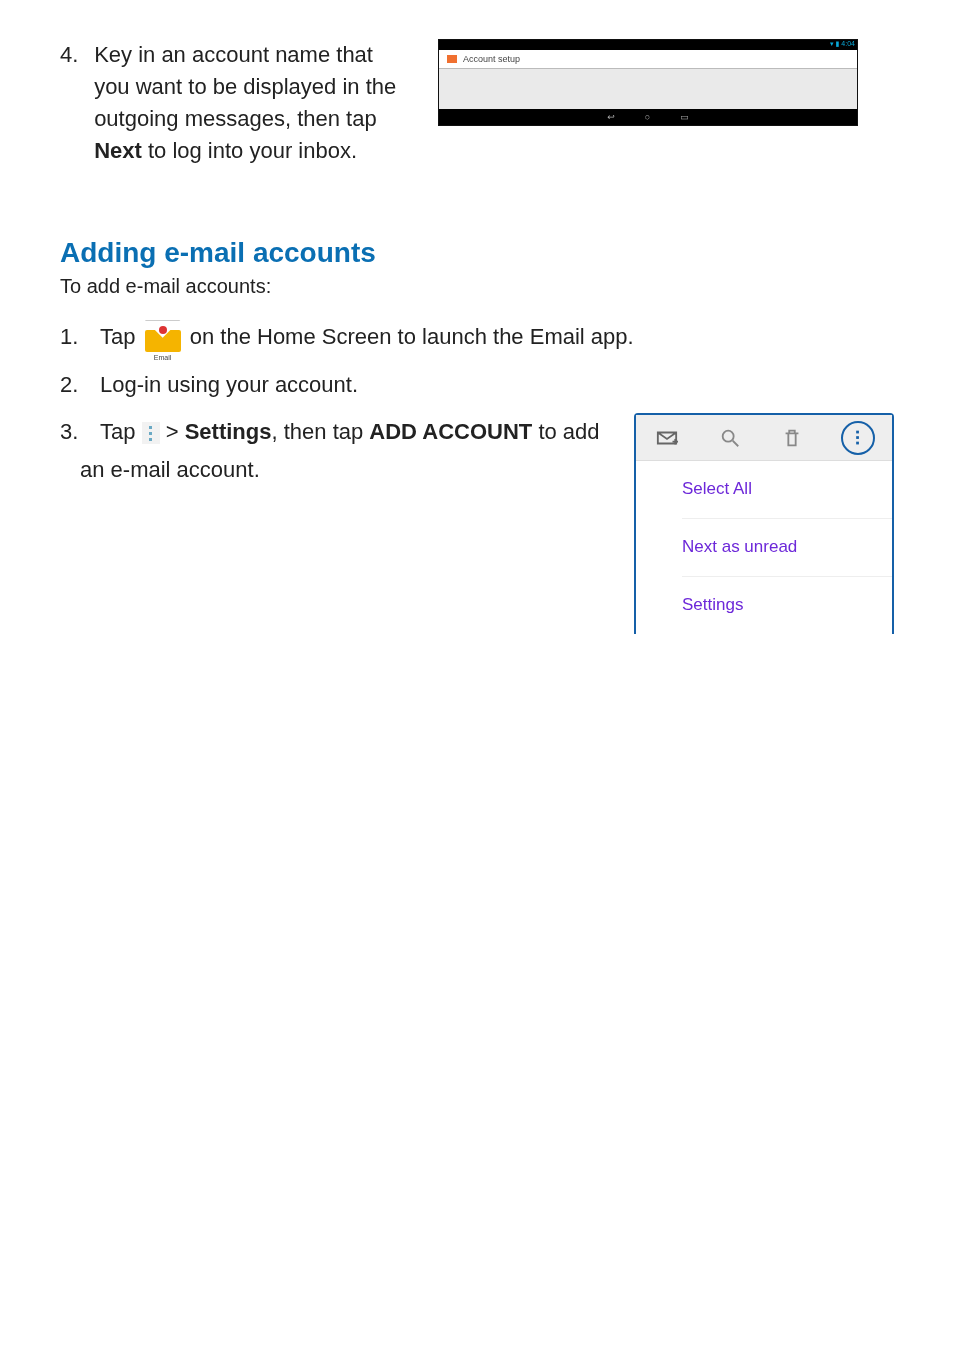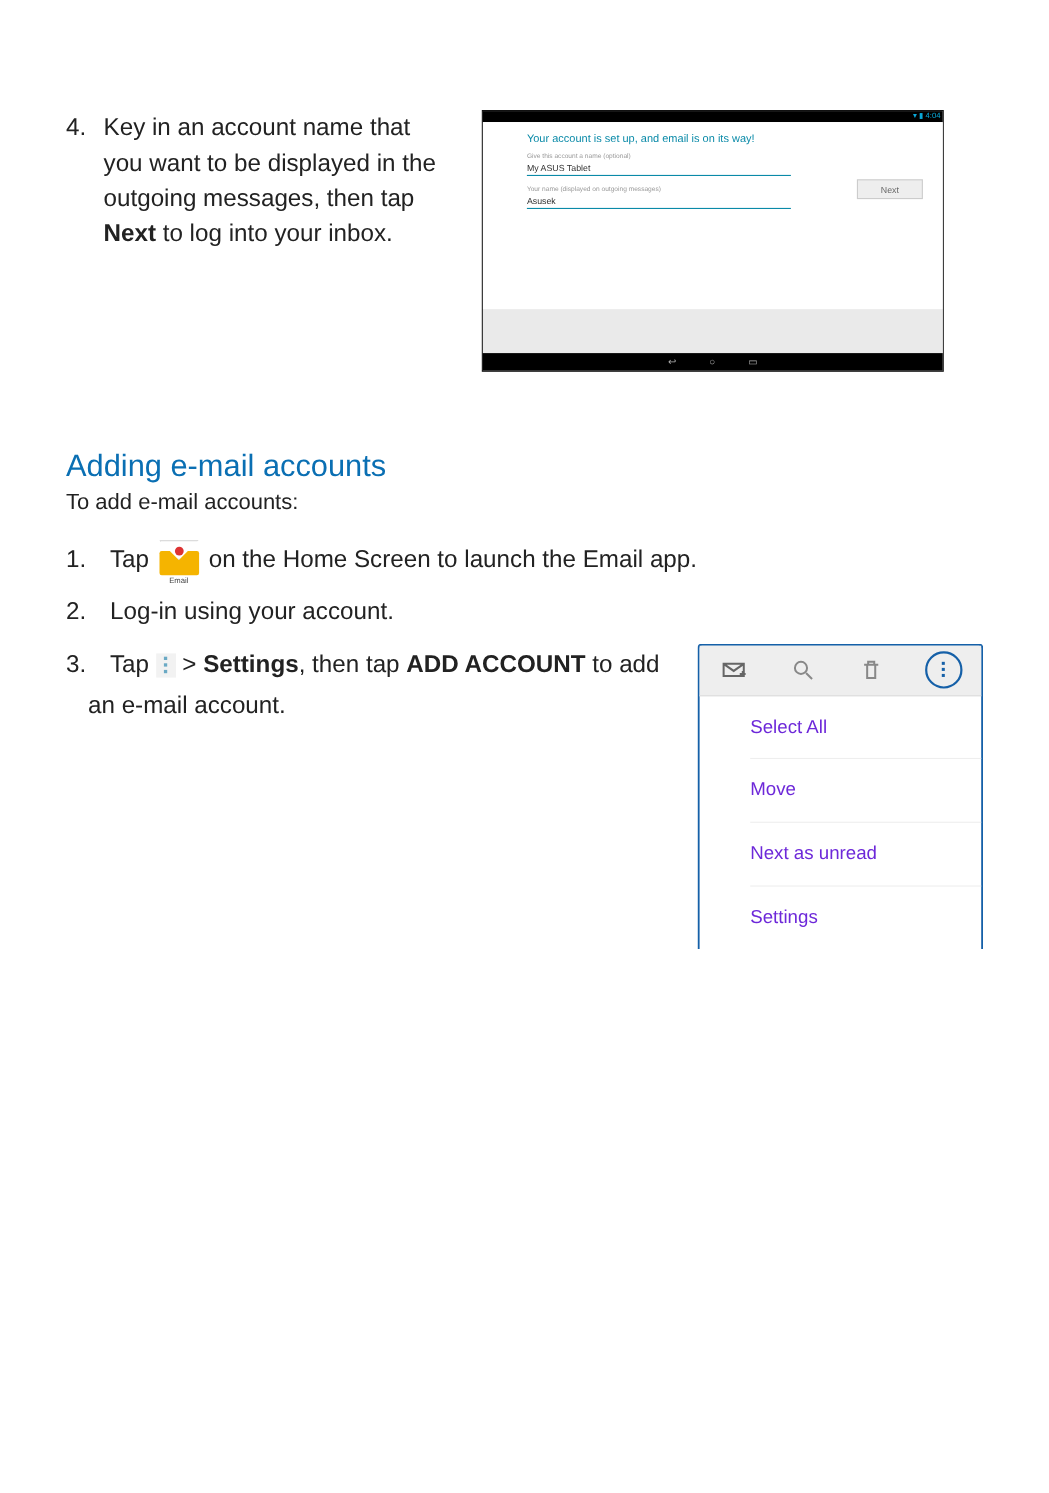--- a/index.html
+++ b/index.html
@@ -1,17 +1,17 @@
 <!DOCTYPE html>
 <html><head>
 <meta charset="utf-8">
 <style>
   * { box-sizing: border-box; margin: 0; padding: 0; }
   html, body { width: 954px; height: 1357px; background: #fff; font-family: "Segoe UI", "Myriad Pro", Arial, sans-serif; color: #222; }
-  .page { position: relative; width: 954px; height: 1212px; padding: 100px 60px 50px 60px; }
+  .page { position: relative; width: 954px; height: 1212px; padding: 39px 60px 50px 60px; }
   .step4-row { display: flex; gap: 18px; align-items: flex-start; }
   .step4-text { width: 360px; font-size: 22px; line-height: 1.45; }
   .step4-text .num { display: inline-block; width: 28px; vertical-align: top; }
   .step4-text .body { display: inline-block; width: 310px; vertical-align: top; }
   .bold { font-weight: 700; }
 
   
   .shot1 { width: 420px; border: 1px solid #111; background: #f5f5f5; position: relative; }
   .shot1 .statusbar { height: 10px; background: #000; position: relative; }
   .shot1 .statusbar .right { position:absolute; right:2px; top:0; color:#09a8d8; font-size:7px; }
@@ -19,21 +19,21 @@
   .shot1 .header .env { width:10px; height:8px; background:#f07030; display:inline-block; clip-path: polygon(0 0,100% 0,100% 100%,0 100%,0 0,50% 50%);}
   .shot1 .content { background:#fff; padding: 10px 20px 10px 40px; min-height: 170px; position:relative;}
   .shot1 .heading { color:#0a8aa8; font-size:10px; margin-bottom:8px; }
   .shot1 .fieldlabel { color:#999; font-size:6px; }
   .shot1 .fieldval { color:#333; font-size:8px; border-bottom:1px solid #0a8aa8; padding:2px 0 2px 0; width:240px; margin-bottom:10px;}
   .shot1 .nextbtn { position:absolute; right:18px; top:52px; width:60px; height:18px; background:#eee; border:1px solid #ccc; font-size:8px; color:#666; display:flex; align-items:center; justify-content:center;}
   .shot1 .lowgrey { height:40px; background:#eaeaea; }
   .shot1 .navbar { height:16px; background:#000; display:flex; justify-content:center; align-items:center; gap:30px; }
   .shot1 .navbar span { color:#aaa; font-size:9px; }
 
-  .section-title { color:#0a6fb3; font-size:28px; font-weight:400; margin-top:70px; }
+  .section-title { color:#0a6fb3; font-size:28px; font-weight:700; margin-top:70px; }
   .section-sub { font-size:20px; margin-top:6px; }
 
   ol.steps { list-style:none; margin-top:20px; }
   ol.steps li { font-size:22px; line-height:1.7; margin-bottom:10px; display:flex; }
   ol.steps li .n { width:40px; flex:none; }
   ol.steps li .b { flex:1; }
 
   .email-icon { display:inline-block; vertical-align:middle; width:42px; height:36px; position:relative; }
   .email-icon .envbody { position:absolute; left:3px; top:10px; width:36px; height:22px; background:#f5b400; border-radius:2px; }
   .email-icon .envflap { position:absolute; left:3px; top:0; width:36px; height:18px; background:#fff; border:1px solid #ccc; clip-path: polygon(0 0,100% 0,50% 100%); }
@@ -69,27 +69,23 @@
       <span class="num">4.</span>
       <span class="body">
         <span>Key in an account name that you want to be displayed in the outgoing messages, then tap </span><span class="bold">Next</span><span> to log into your inbox.</span>
       </span>
     </div>
 
     <div class="shot1">
       <div class="statusbar">
         <span class="right">▾ ▮ 4:04</span>
       </div>
-      <div class="content">
-        <div class="heading">Your account is set up, and email is on its way!</div>
-        <div class="fieldlabel">Give this account a name (optional)</div>
-        <div class="fieldval">My ASUS Tablet</div>
-        <div class="fieldlabel">Your name (displayed on outgoing messages)</div>
-        <div class="fieldval">Asusek</div>
-        <div class="nextbtn">Next</div>
+      <div class="header">
+        <span class="env"></span>
+        <span>Account setup</span>
       </div>
       <div class="lowgrey"></div>
       <div class="navbar">
         <span>↩</span>
         <span>○</span>
         <span>▭</span>
       </div>
     </div>
   </div>
 
@@ -150,21 +146,20 @@
             <span class="ic sel">
               <svg class="svgico" viewBox="0 0 24 24">
                   <rect x="10" y="4" width="3" height="3" fill="#1560a8"></rect>
                   <rect x="10" y="10" width="3" height="3" fill="#1560a8"></rect>
                   <rect x="10" y="16" width="3" height="3" fill="#1560a8"></rect>
                 </svg>
             </span>
           </div>
           <div class="menu">
             <div class="mi">Select All</div>
-            <div class="mi">Move</div>
             <div class="mi">Next as unread</div>
             <div class="mi">Settings</div>
           </div>
         </div>
       </div>
     </li>
   </ol>
 
 
 </div>

